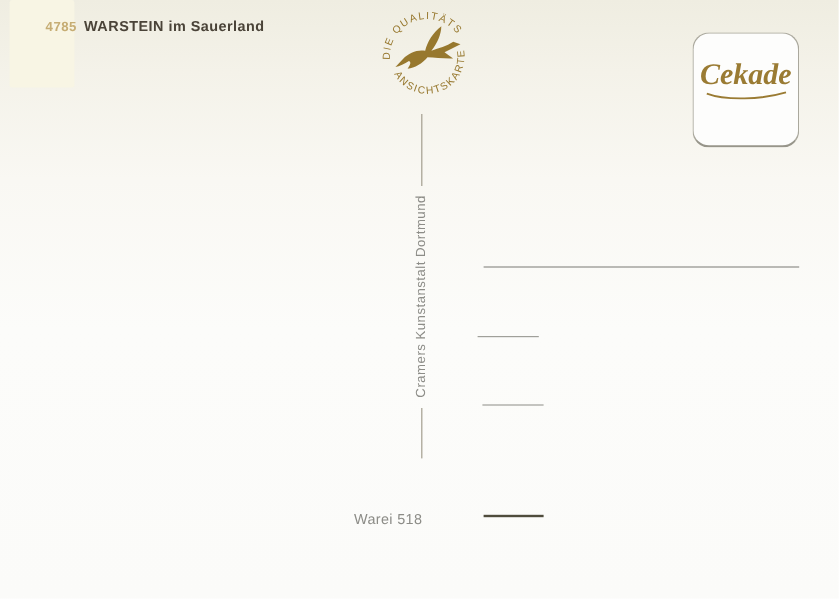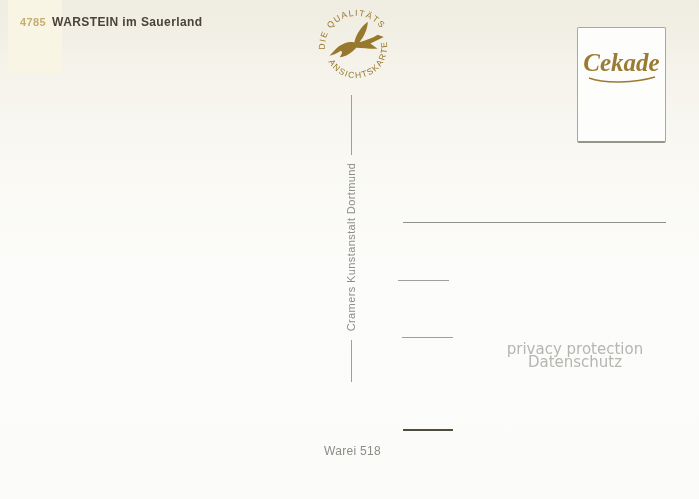--- a/index.html
+++ b/index.html
@@ -14,21 +14,21 @@
   }
 
   
   .corner-patch {
     position: absolute; left: 8px; top: 0; width: 54px; height: 73px;
     background: #f8f5e4; border-radius: 2px;
   }
 
   
   .header {
-    position: absolute; left: 20px; top: 15px;
+    position: absolute; left: 38px; top: 15px;
     font-size: 12px; font-weight: bold; letter-spacing: 0.4px;
     white-space: nowrap;
   }
   .postal { color: #c6ad74; margin-right: 6px; font-size: 11px; }
   .title  { color: #4a4338; }
 
   
   .seal {
     position: absolute; left: 315px; top: 6px;
     width: 82px; height: 82px;
@@ -37,24 +37,24 @@
   .seal-text {
     font-family: "Liberation Sans", sans-serif;
     font-size: 10.5px; letter-spacing: 1.6px;
     fill: #97782e;
   }
   .seal-bird { fill: #97782e; }
 
   
   .stamp-box {
     position: absolute; left: 577px; top: 27px;
-    width: 89px; height: 116px;
+    width: 89px; height: 96px;
     border: 1px solid #aaa89d;
     border-bottom: 2px solid #97958a;
-    border-radius: 2px;
+    border-radius: 14px;
     box-sizing: border-box;
     background: #fdfdfc;
   }
   .cekade {
     margin: 22px auto 0 auto;
     text-align: center;
     font-family: "Liberation Serif", serif;
     font-style: italic; font-weight: bold;
     font-size: 25px; color: #9a7b33;
     line-height: 1;
@@ -89,22 +89,22 @@
   .watermark {
     position: absolute; left: 460px; top: 343px; width: 230px;
     text-align: center;
     color: #b5b5b2;
     font-size: 15px; line-height: 13px;
     font-family: "DejaVu Sans", sans-serif;
   }
 
   
   .imprint {
-    position: absolute; left: 295px; top: 444px; width: 115px;
-    text-align: center;
+    position: absolute; left: 295px; top: 426px; width: 115px;
+    text-align: left;
     color: #8c8c87;
     font-size: 12px; line-height: 14px; letter-spacing: 0.3px;
   }
 </style>
 </head>
 <body>
 
 <div class="card">
 
   <div class="corner-patch"></div>
@@ -136,22 +136,18 @@
 
   <div class="spine-line-top"></div>
   <div class="spine-text">Cramers Kunstanstalt Dortmund</div>
   <div class="spine-line-bottom"></div>
 
   <div class="line line-long"></div>
   <div class="line line-short1"></div>
   <div class="line line-short2"></div>
   <div class="line line-dark"></div>
 
-  <div class="watermark">
-    <div>privacy protection</div>
-    <div>Datenschutz</div>
-  </div>
 
   <div class="imprint">
     <div>Warei 518</div>
   </div>
 
 </div>
 
 </body></html>

